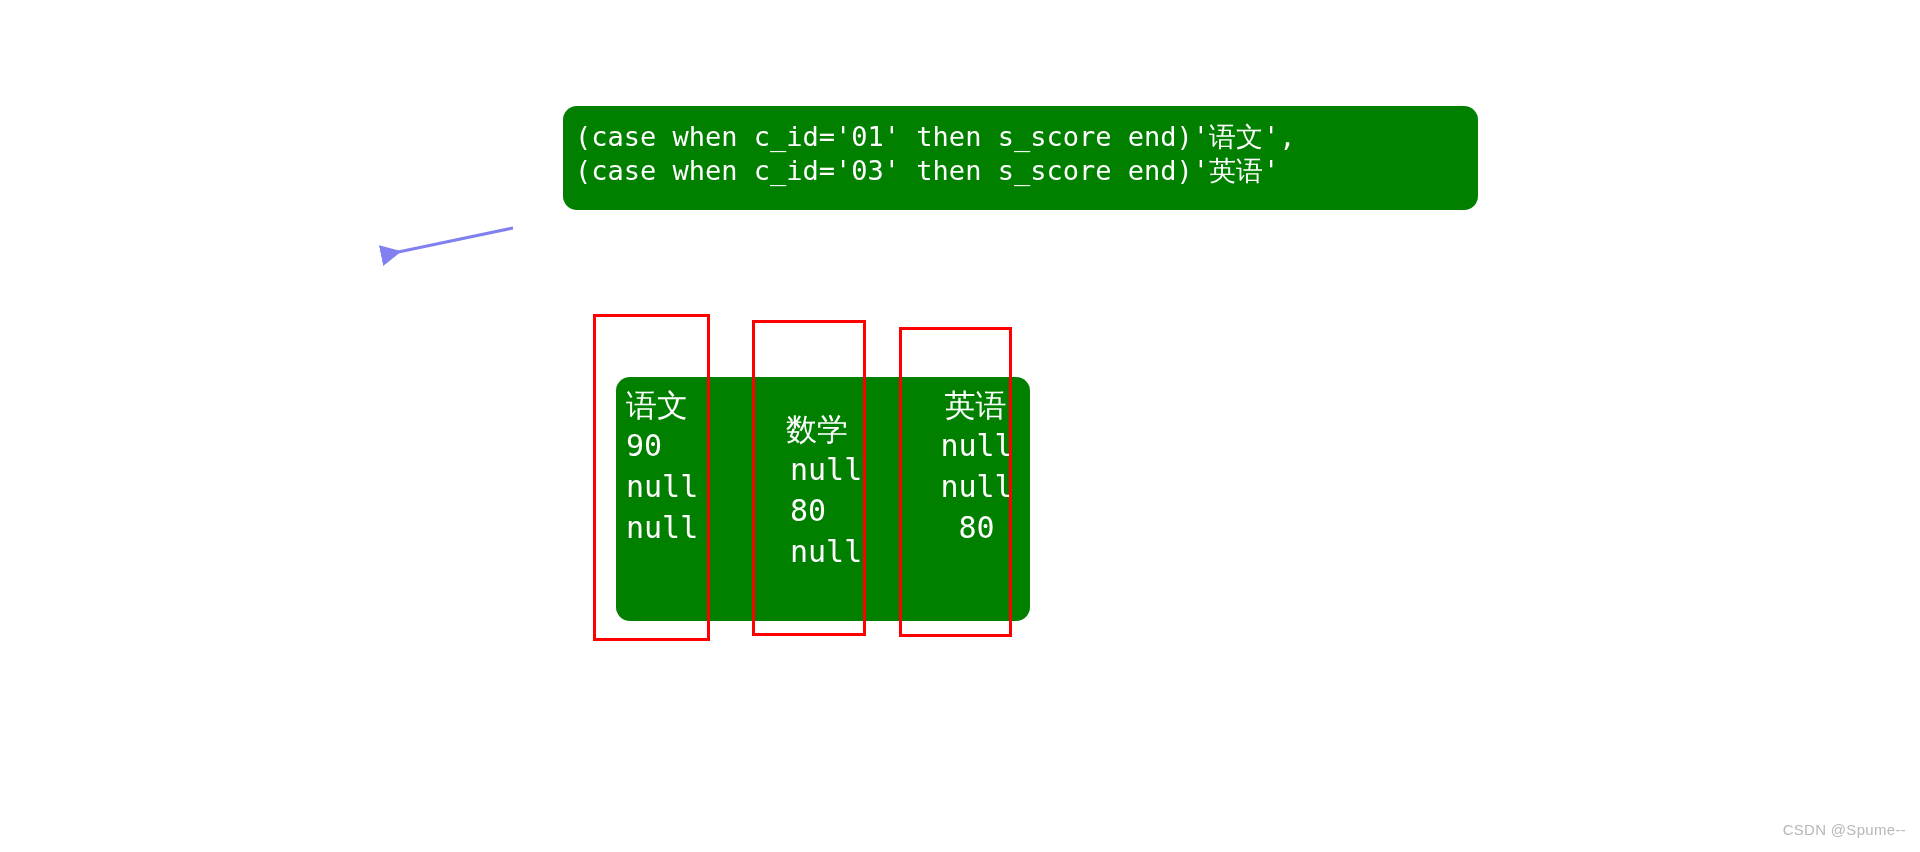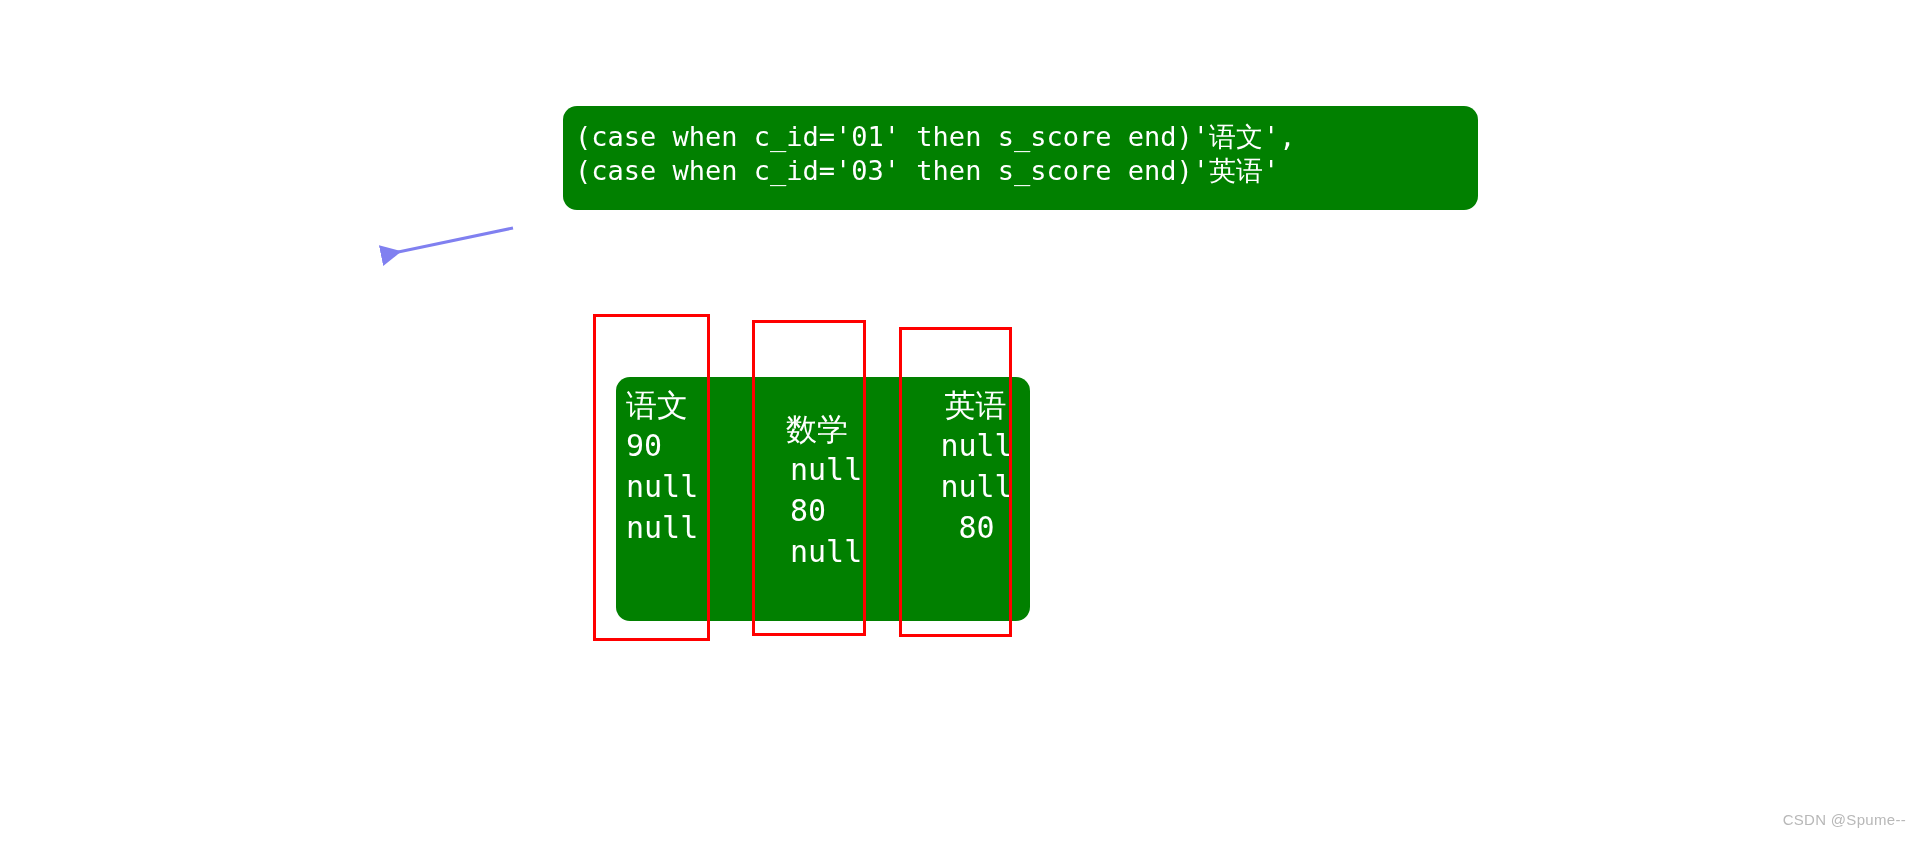--- a/index.html
+++ b/index.html
@@ -130,21 +130,21 @@
     left: 368px;
     top: 222px;
     width: 150px;
     height: 48px;
   }
 
   
   #watermark {
     position: absolute;
     right: 14px;
-    bottom: 24px;
+    bottom: 14px;
     font-family: "Liberation Sans", sans-serif;
     font-size: 15px;
     color: #b8b8b8;
     letter-spacing: 0.3px;
     white-space: nowrap;
   }
 </style>
 </head>
 <body>
 

